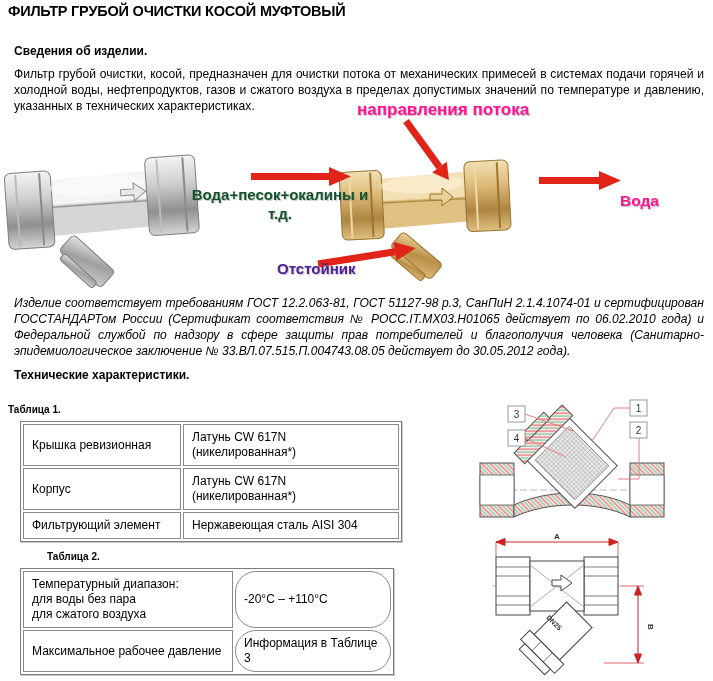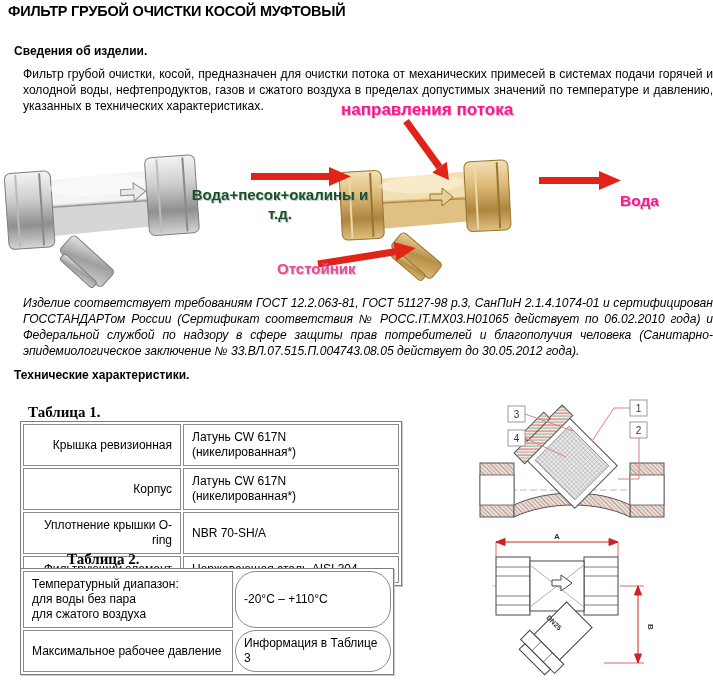--- a/index.html
+++ b/index.html
@@ -4,39 +4,39 @@
 <style>
   html,body{margin:0;padding:0;}
   body{
     width:713px;height:681px;position:relative;overflow:hidden;
     background:#ffffff;color:#000;
     font-family:"Liberation Sans", sans-serif;
   }
   .abs{position:absolute;}
   #page-title{left:8px;top:3px;font-size:14.5px;font-weight:bold;letter-spacing:-0.2px;}
   #info-heading{left:14px;top:44px;font-size:12px;font-weight:bold;}
-  .para{left:14px;width:690px;font-size:12.1px;line-height:16px;text-align:justify;margin-left:9px;}
+  .para{left:14px;width:690px;font-size:12.1px;line-height:16px;text-align:justify;}
   #para-intro{top:66px;}
   #para-compliance{top:295px;font-style:italic;}
   #tech-heading{left:14px;top:368px;font-size:12px;font-weight:bold;}
-  .tbl-caption{left:28px;font-size:15px;font-weight:bold;font-family:Liberation Serif, serif;}
+  .tbl-caption{left:8px;font-size:10px;font-weight:bold;}
   #tbl1-caption{top:404px;}
   #tbl2-caption{top:551px;margin-left:39px;}
   table.spec{
     border-collapse:separate;border-spacing:2px;
     border:1px solid #7c7c7c;background:#fff;
     box-shadow:1px 1px 0 #c9c9c9;
   }
   table.spec td{
     border:1px solid #8a8a8a;
     font-size:12px;line-height:15px;
     padding:5px 8px;vertical-align:middle;background:#fff;
   }
   #table1{left:20px;top:421px;}
-  #table1 td.c1{width:140px;text-align:right;}
+  #table1 td.c1{width:140px;}
   #table1 td.c2{width:198px;}
   #table2{left:20px;top:568px;}
   #table2 td.c1{width:192px;}
   #table2 td.c2{width:138px;border-radius:21px;}
   .preline{white-space:pre-line;}
   .magenta{
     font-weight:bold;color:#ff1493;
     text-shadow:1px 1px 1px rgba(120,120,120,0.45);
   }
   #lbl-flow{left:341px;top:100px;font-size:17px;}
@@ -130,42 +130,38 @@
   <g>
     <rect x="539" y="177" width="60" height="7"></rect>
     <polygon points="599,171 621,180.5 599,190"></polygon>
   </g>
   <g transform="rotate(-9 318 264)">
     <rect x="318" y="260.5" width="78" height="7"></rect>
     <polygon points="396,254 417,263.5 396,273"></polygon>
   </g>
 </svg>
 
-<div class="abs magenta" id="lbl-flow" style="color: rgb(255, 20, 147);">направления потока</div>
+<div class="abs magenta" id="lbl-flow" style="color: rgb(255, 20, 147); margin-left: 16px;">направления потока</div>
 <div class="abs magenta" id="lbl-inlet" style="color: #14532d;">Вода+песок+окалины и т.д.</div>
 <div class="abs magenta" id="lbl-outlet" style="color: rgb(255, 20, 147);">Вода</div>
-<div class="abs magenta" id="lbl-sump" style="color: #ec4899;">Отстойник</div>
+<div class="abs magenta" id="lbl-sump" style="color: #4c1d95;">Отстойник</div>
 
 <div class="abs para" id="para-compliance">Изделие соответствует требованиям ГОСТ 12.2.063-81, ГОСТ 51127-98 р.3, СанПиН 2.1.4.1074-01 и сертифицирован ГОССТАНДАРТом России (Сертификат соответствия № РОСС.IT.МХ03.Н01065 действует по 06.02.2010 года) и Федеральной службой по надзору в сфере защиты прав потребителей и благополучия человека (Санитарно-эпидемиологическое заключение № 33.ВЛ.07.515.П.004743.08.05 действует до 30.05.2012 года).</div>
 <div class="abs" id="tech-heading">Технические характеристики.</div>
 
 <div class="abs tbl-caption" id="tbl1-caption">Таблица 1.</div>
 <table class="abs spec" id="table1">
   <tbody>
       <tr>
     <td class="c1">Крышка ревизионная</td>
     <td class="c2">Латунь CW 617N (никелированная*)</td>
   </tr>
   <tr>
     <td class="c1">Корпус</td>
     <td class="c2">Латунь CW 617N (никелированная*)</td>
-  </tr>
-  <tr>
-    <td class="c1">Уплотнение крышки O-ring</td>
-    <td class="c2">NBR 70-SH/A</td>
   </tr>
   <tr>
     <td class="c1">Фильтрующий элемент</td>
     <td class="c2">Нержавеющая сталь AISI 304</td>
   </tr>
 </tbody>
   </table>
 
 <div class="abs tbl-caption" id="tbl2-caption">Таблица 2.</div>
 <table class="abs spec" id="table2">

